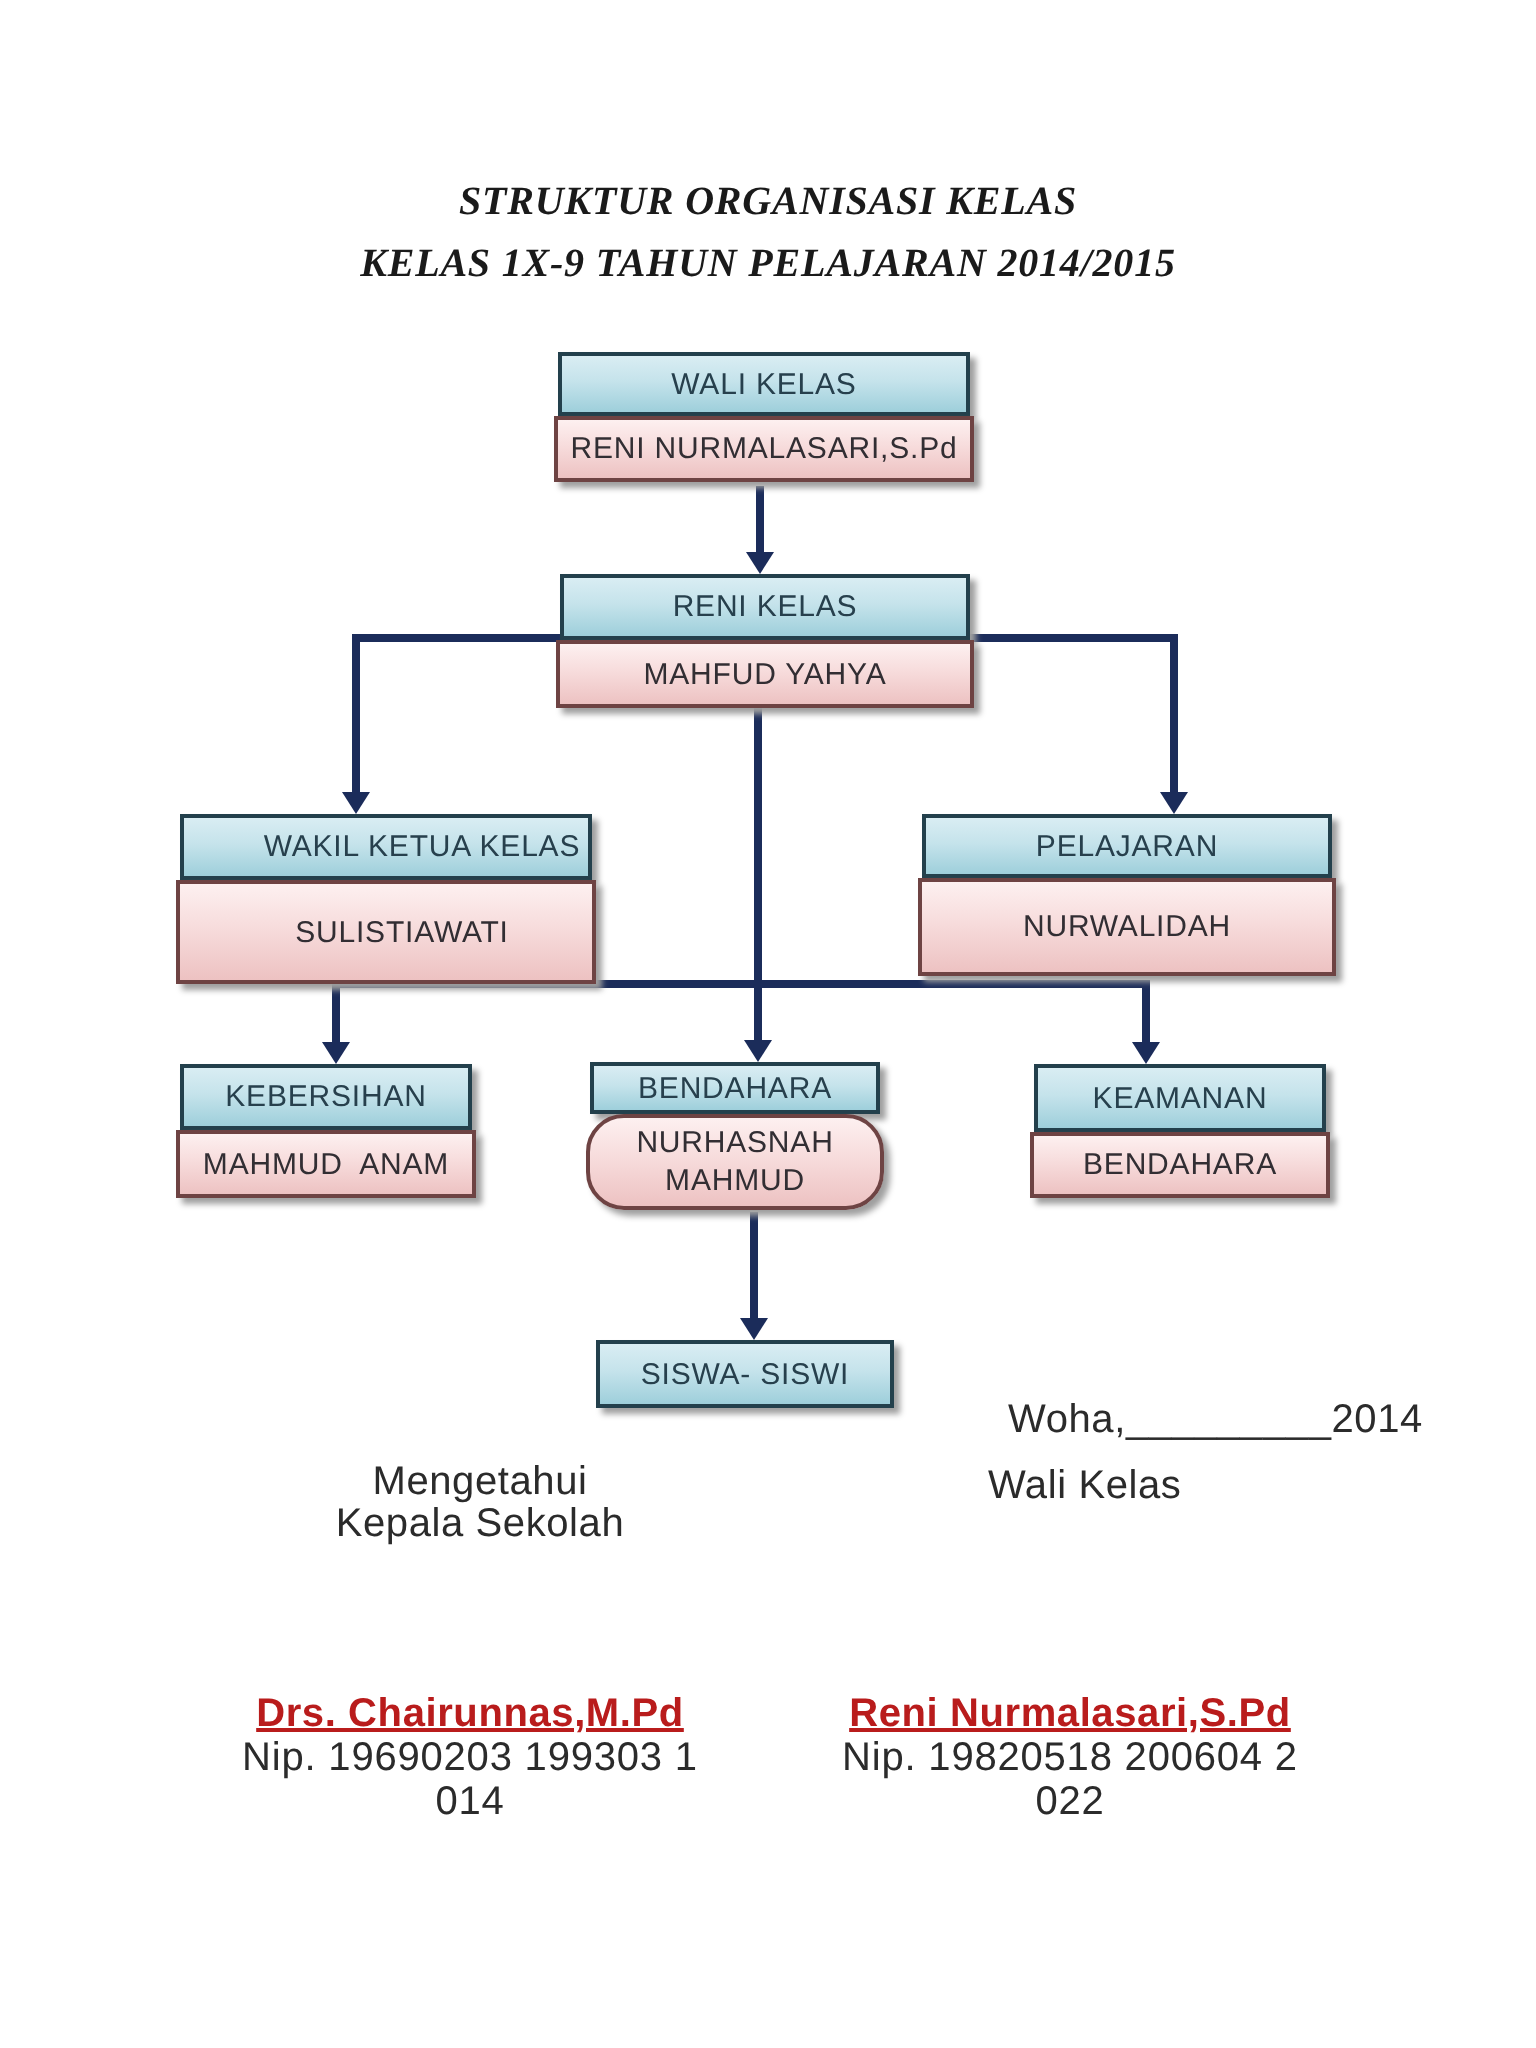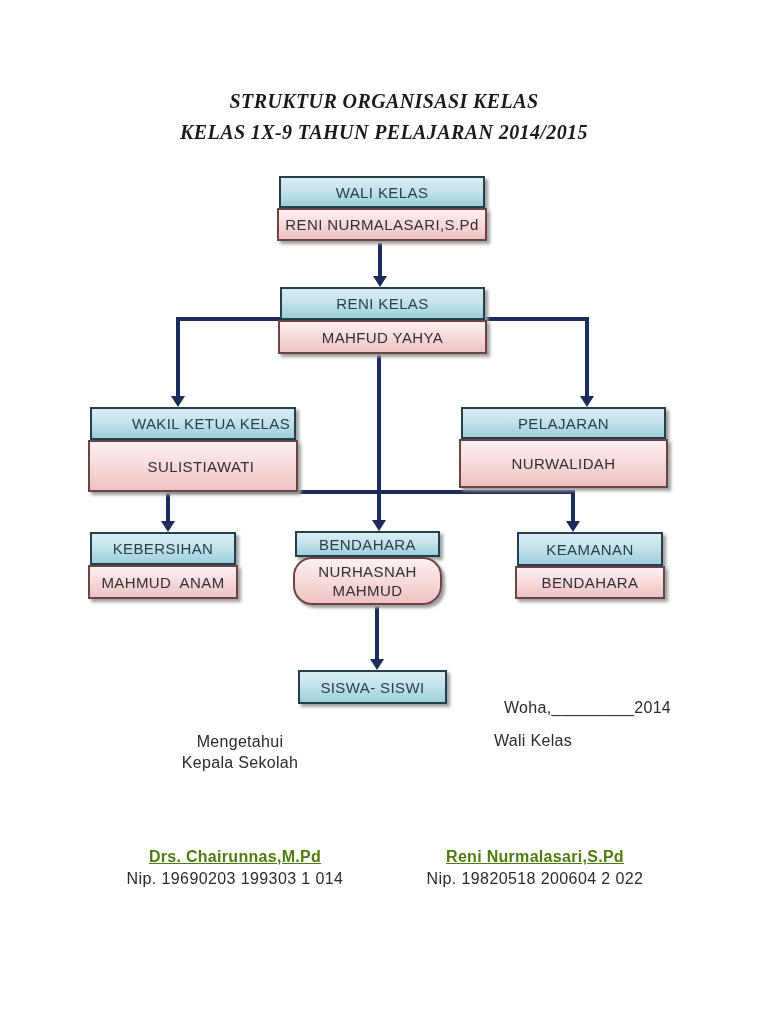--- a/index.html
+++ b/index.html
@@ -59,28 +59,28 @@
   .u-wali{left:277px;top:176px;width:210px;}   .u-wali .role{width:206px;height:32px;} .u-wali .person{height:33px;}
   .u-ketua{left:278px;top:287px;width:209px;}  .u-ketua .role{width:205px;height:33px;} .u-ketua .person{height:34px;}
   .u-wakil{left:88px;top:407px;width:210px;}   .u-wakil .role{width:206px;height:33px;padding-left:36px;} .u-wakil .person{height:52px;padding-left:16px;}
   .u-sekre{left:459px;top:407px;width:209px;}  .u-sekre .role{width:205px;height:32px;} .u-sekre .person{height:49px;}
   .u-keber{left:88px;top:532px;width:150px;}   .u-keber .role{width:146px;height:33px;} .u-keber .person{height:34px;}
   .u-benda{left:293px;top:531px;width:149px;}  .u-benda .role{width:145px;height:26px;} .u-benda .person{height:48px;border-radius:19px;}
   .u-keama{left:515px;top:532px;width:150px;}  .u-keama .role{width:146px;height:34px;} .u-keama .person{height:33px;}
   .u-siswa{left:298px;top:670px;width:149px;}  .u-siswa .role{width:149px;height:34px;text-align:center;}
 
   
-  .ft{position:absolute;font-size:16px;color:#2b2b2b;letter-spacing:.3px;}
+  .ft{position:absolute;font-size:20px;color:#2b2b2b;letter-spacing:.3px;}
   .t-woha{left:504px;top:699px;}
   .t-meng{left:150px;top:731px;width:180px;text-align:center;line-height:21px;}
   .t-wkel{left:494px;top:732px;}
   .sig{position:absolute;top:846px;width:260px;text-align:center;line-height:22px;}
   .sig-left{left:105px;}
   .sig-right{left:405px;}
-  .sig .nm{font-weight:bold;text-decoration:underline;color:#4d7c0f;}
+  .sig .nm{font-weight:bold;text-decoration:underline;color:#b91c1c;}
   .sig .nip{letter-spacing:.4px;}
 </style>
 </head>
 <body>
 
 <div class="stage">
 
   <div class="title">
     <div>STRUKTUR ORGANISASI KELAS</div>
     <div>KELAS 1X-9 TAHUN PELAJARAN 2014/2015</div>

